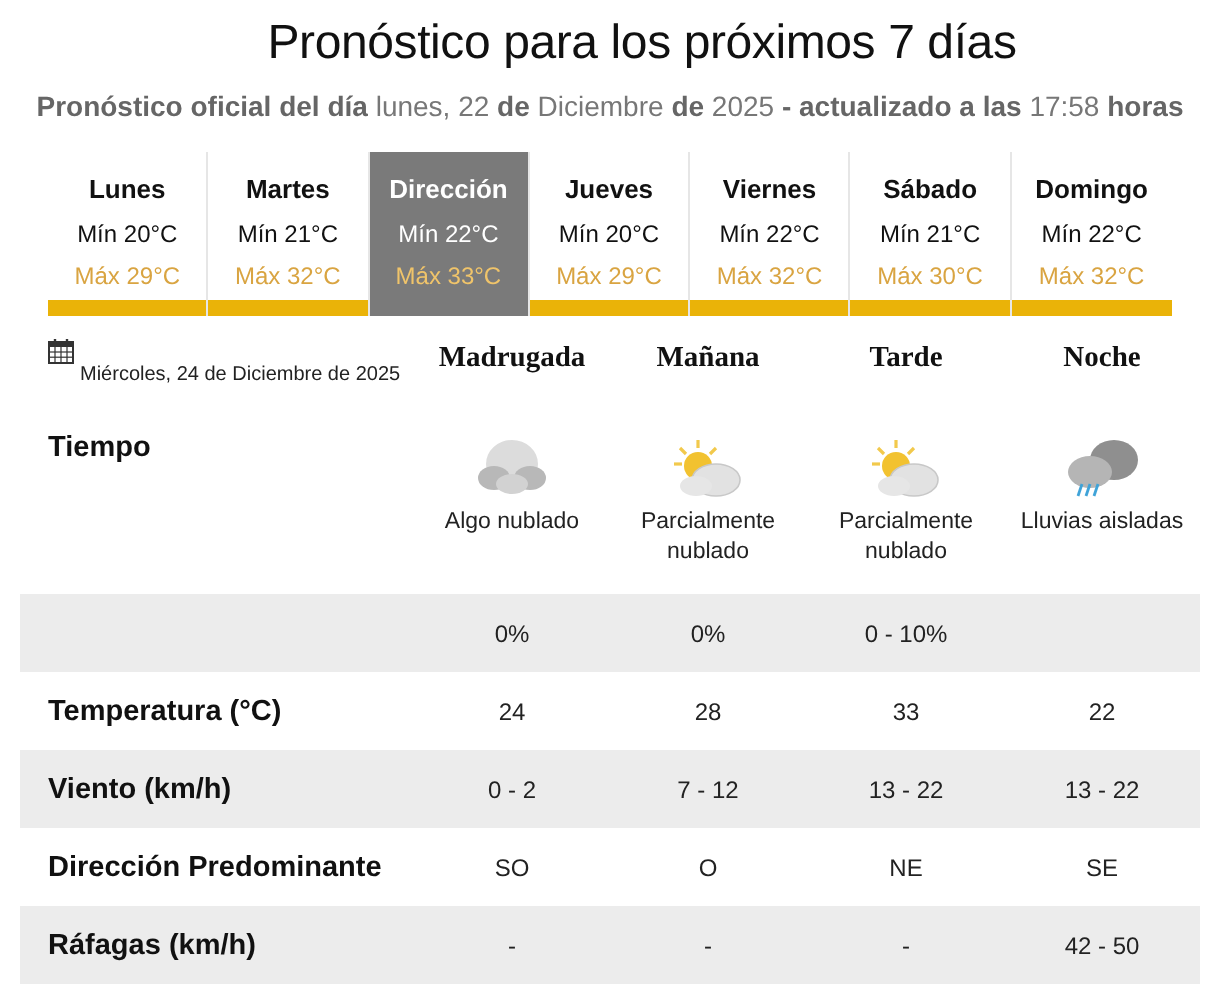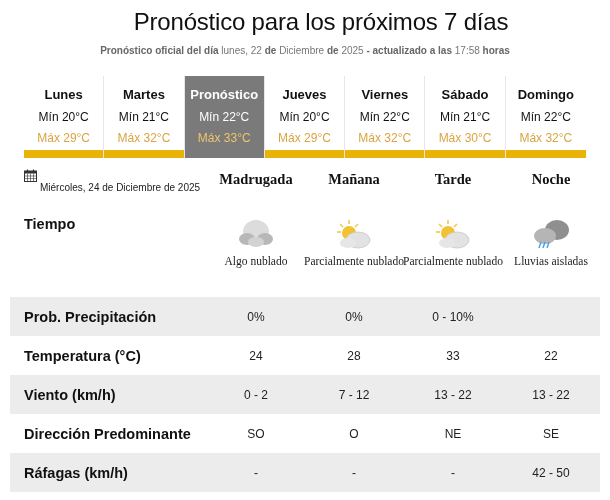--- a/index.html
+++ b/index.html
@@ -1,41 +1,41 @@
 <!DOCTYPE html>
 <html><head>
 <meta charset="utf-8">
 <style>
   * { box-sizing: border-box; margin: 0; padding: 0; }
   html, body { width: 610px; height: 500px; background: #ffffff; overflow: hidden; }
   body { font-family: "Liberation Sans", "DejaVu Sans", sans-serif; color: #111; position: relative; }
 
   .title { position: absolute; top: 8px; left: 0; width: 610px; text-align: center; font-size: 24px; font-weight: normal; color: #111; letter-spacing: -0.2px; margin-left: 16px; }
-  .subtitle { position: absolute; top: 45px; left: 0; width: 610px; text-align: center; font-size: 10px; color: #777; }
+  .subtitle { position: absolute; top: 45px; left: 0; width: 610px; text-align: center; font-size: 14px; color: #777; }
   .subtitle b { font-weight: bold; color: #666; }
 
   .days { position: absolute; top: 76px; left: 24px; width: 562px; height: 82px; display: flex; border-bottom: 8px solid #eab308; }
   .day { width: 80.3px; height: 82px; text-align: center; border-right: 1px solid #e6e6e6; cursor: pointer; }
   .day:last-child { border-right: none; }
   .day.active { background: #7a7a7a; }
   .day .dname { display: block; margin-top: 11px; font-size: 13px; font-weight: bold; color: #111; }
   .day .dmin { display: block; margin-top: 8px; font-size: 12px; color: #111; }
   .day .dmax { display: block; margin-top: 7px; font-size: 12px; color: #d9a441; }
   .day.active .dname, .day.active .dmin { color: #fff; }
   .day.active .dmax { color: #f0c46a; }
 
   .cal-icon { position: absolute; top: 169px; left: 24px; width: 13px; height: 13px; }
   .sel-date { position: absolute; top: 182px; left: 40px; font-size: 10px; color: #222; }
 
   .period { position: absolute; top: 171px; width: 100px; text-align: center; font-size: 14.5px; font-weight: bold; color: #111; font-family: Liberation Serif, serif; }
   .tiempo-label { position: absolute; top: 216px; left: 24px; font-size: 14.5px; font-weight: bold; color: #111; }
 
   .wx { position: absolute; top: 218px; width: 100px; text-align: center; }
   .wx svg { display: block; margin: 0 auto; }
-  .wx .wxdesc { display: block; margin-top: 4px; font-size: 11.5px; color: #222; line-height: 15px; font-family: Liberation Serif, serif; }
+  .wx .wxdesc { display: block; margin-top: 4px; font-size: 11.5px; color: #222; line-height: 15px; }
 
   .row { position: absolute; left: 10px; width: 590px; height: 39px; display: flex; align-items: center; }
   .row.shade { background: #ececec; }
   .row .rlabel { position: absolute; left: 14px; font-size: 14.5px; font-weight: bold; color: #111; }
   .row .rval { position: absolute; width: 100px; text-align: center; font-size: 12px; color: #222; }
 </style>
 </head>
 <body>
 
 <div class="title">Pronóstico para los próximos 7 días</div>
@@ -57,21 +57,21 @@
     <span class="dname">Lunes</span>
     <span class="dmin">Mín 20°C</span>
     <span class="dmax">Máx 29°C</span>
   </div>
   <div class="day">
     <span class="dname">Martes</span>
     <span class="dmin">Mín 21°C</span>
     <span class="dmax">Máx 32°C</span>
   </div>
   <div class="day active">
-    <span class="dname">Pronóstico</span>
+    <span class="dname">Dirección</span>
     <span class="dmin">Mín 22°C</span>
     <span class="dmax">Máx 33°C</span>
   </div>
   <div class="day">
     <span class="dname">Jueves</span>
     <span class="dmin">Mín 20°C</span>
     <span class="dmax">Máx 29°C</span>
   </div>
   <div class="day">
     <span class="dname">Viernes</span>
@@ -157,21 +157,20 @@
     <g stroke="#3fa3d8" stroke-width="1.4">
       <line x1="10" y1="24" x2="8" y2="30"></line>
       <line x1="14" y1="24" x2="12" y2="30"></line>
       <line x1="18" y1="24" x2="16" y2="30"></line>
     </g>
   </svg>
   <span class="wxdesc">Lluvias aisladas</span>
 </div>
 
 <div class="row shade" style="top:297px">
-  <span class="rlabel">Prob. Precipitación</span>
   <span class="rval" style="left:196px">0%</span>
   <span class="rval" style="left:294px">0%</span>
   <span class="rval" style="left:393px">0 - 10%</span>
 </div>
 
 <div class="row" style="top:336px">
   <span class="rlabel">Temperatura (°C)</span>
   <span class="rval" style="left:196px">24</span>
   <span class="rval" style="left:294px">28</span>
   <span class="rval" style="left:393px">33</span>

